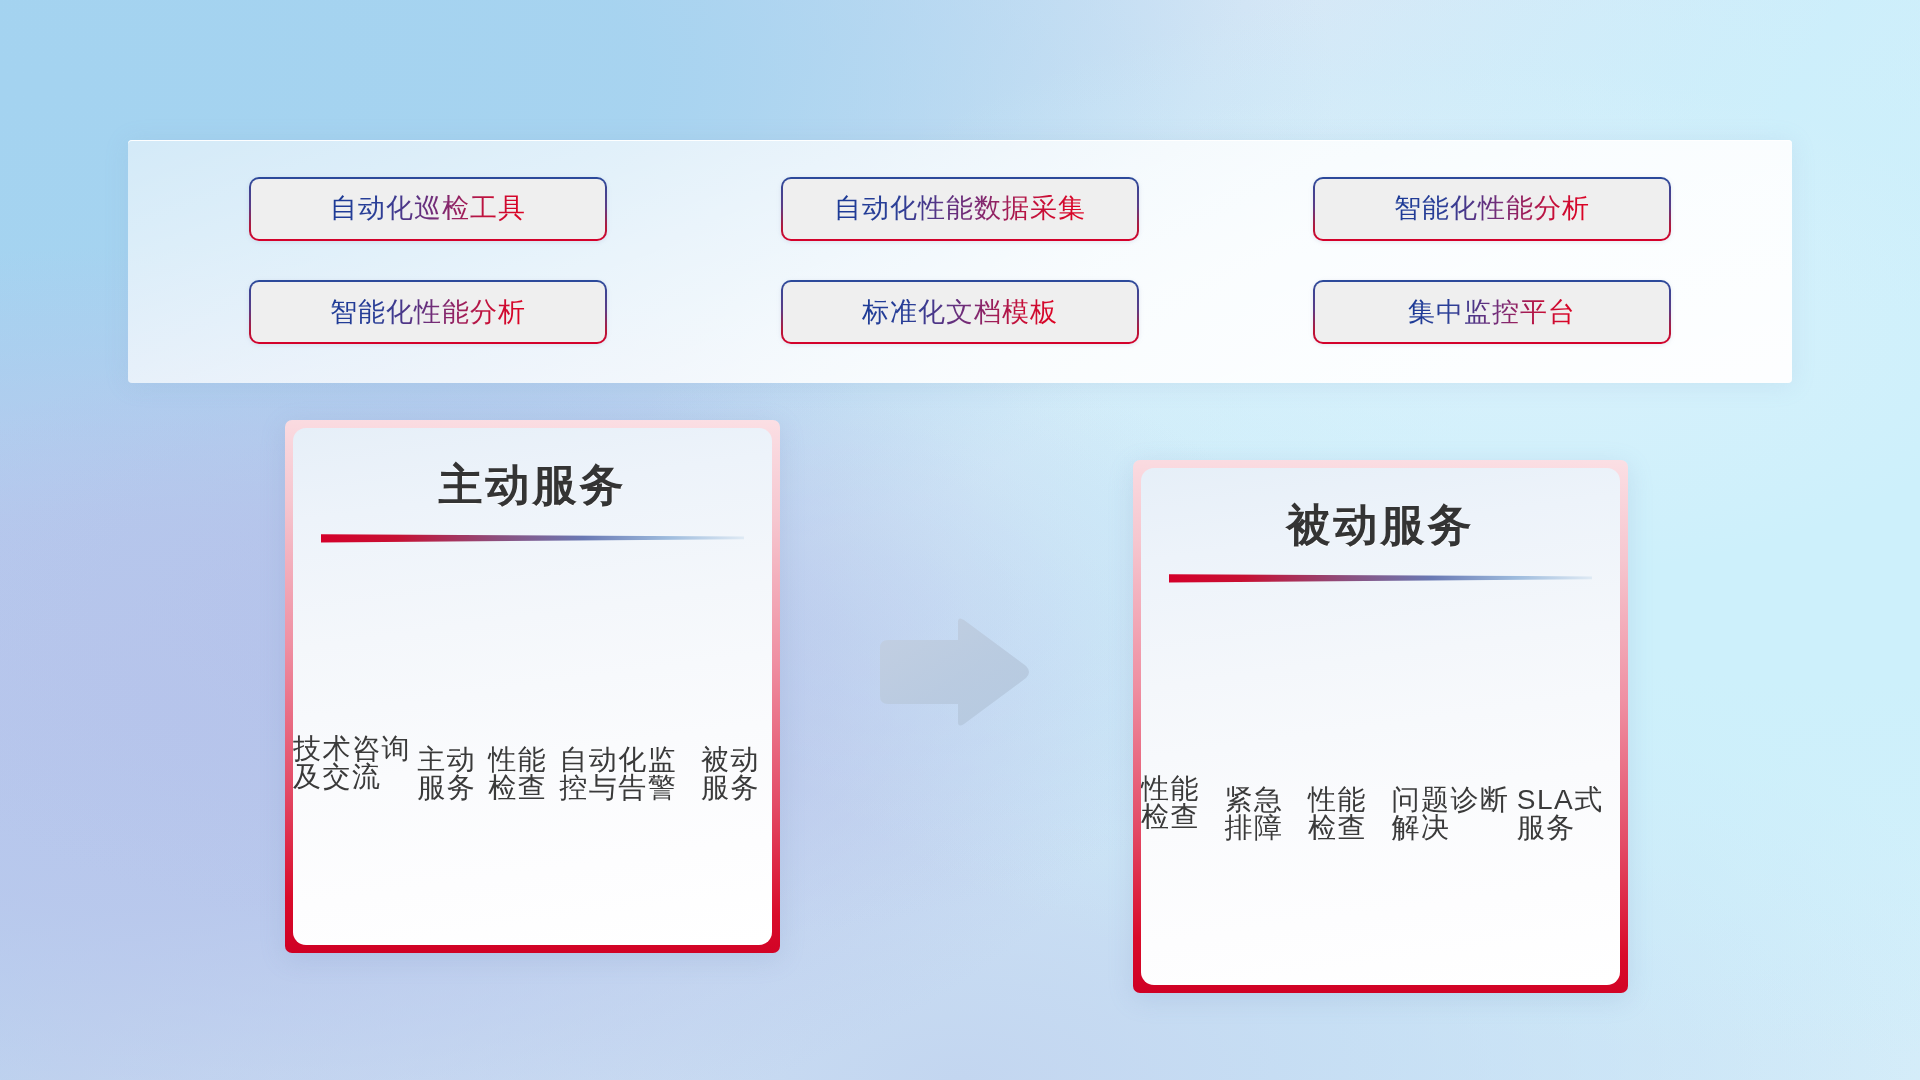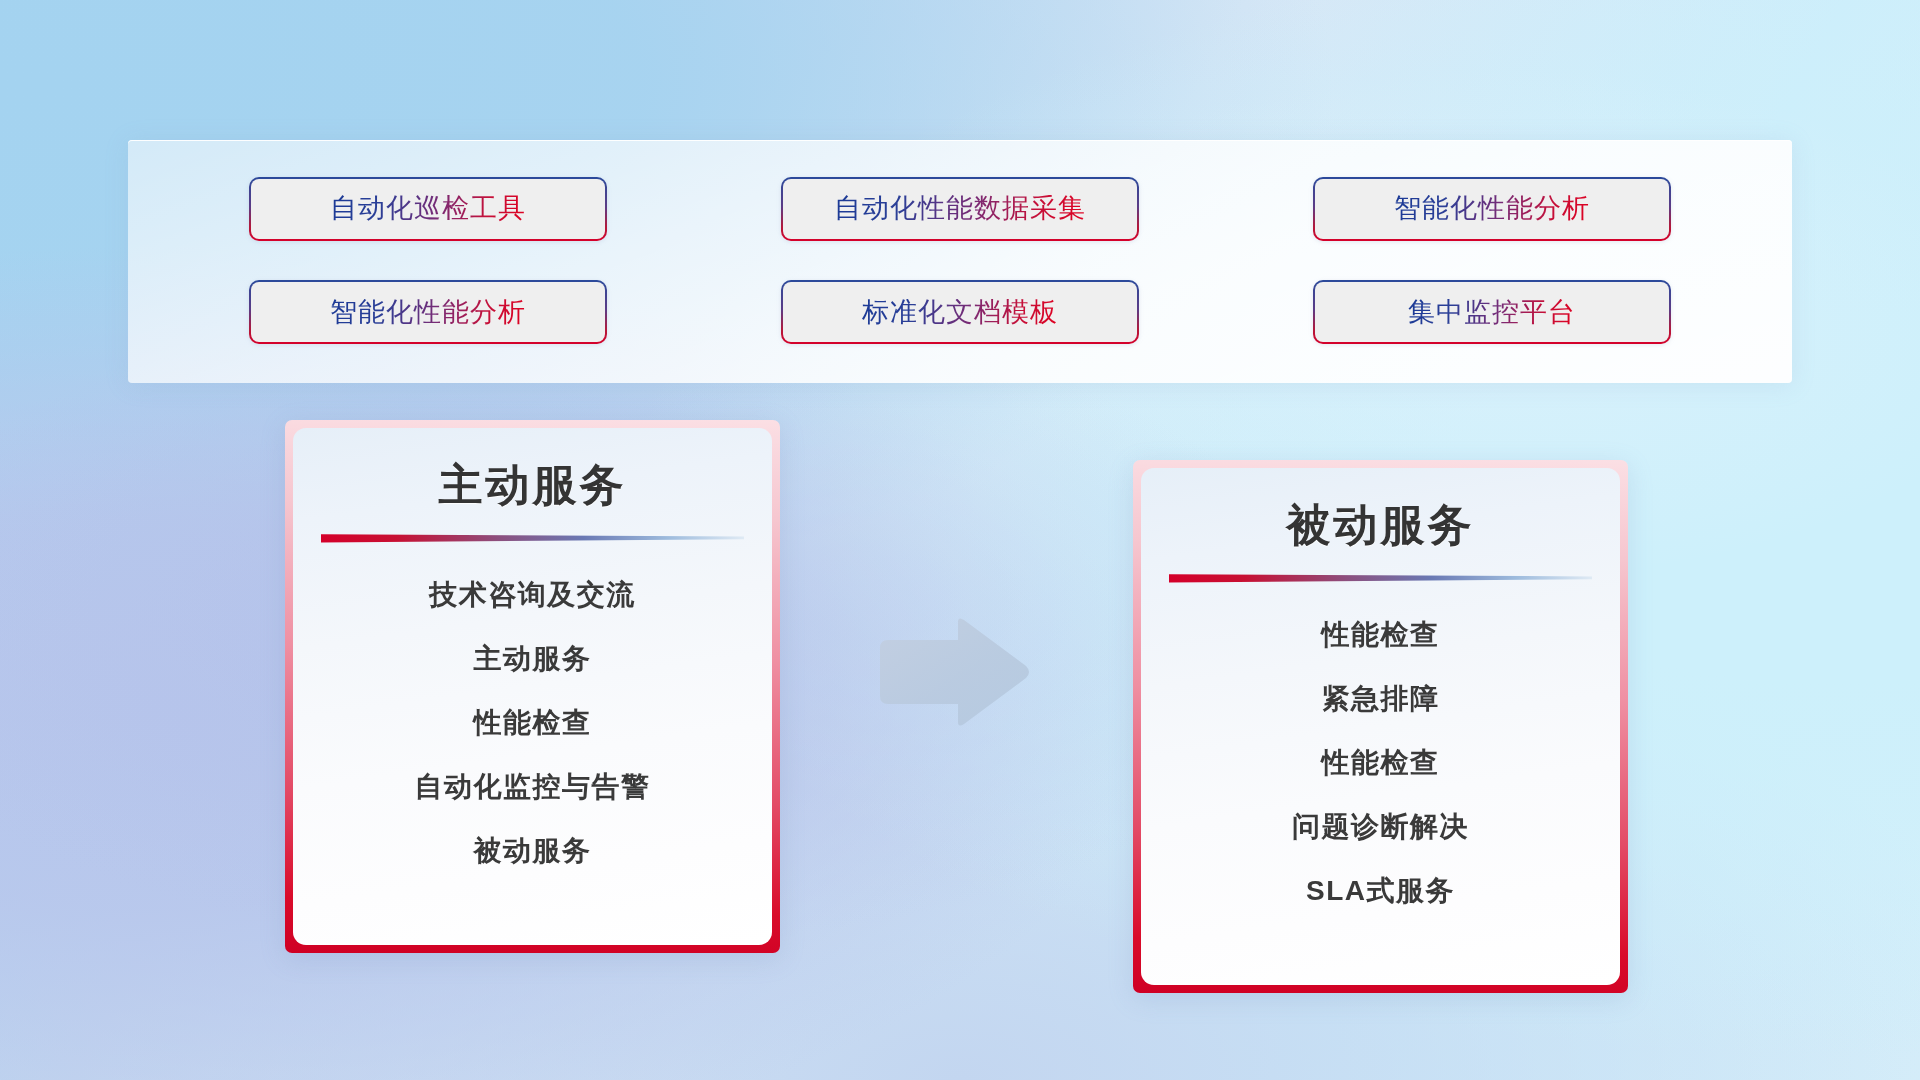--- a/index.html
+++ b/index.html
@@ -142,25 +142,24 @@
     margin-top:20px;
     width:423px; height:14px;
   }
   .divider-wrap svg { display:block; width:100%; height:100%; }
 
   .card-list {
     margin-top:22px;
     width:100%;
     flex:1;
     display:flex;
-    flex-direction:column;
+    flex-direction:row;
     align-items:center;
-    justify-content:flex-start;
+    justify-content:space-between;
     list-style:none;
-    font-weight:bold;
   }
   .card-list li {
     font-size:28px;
     color:#3a3a3a;
     letter-spacing:1.5px;
     line-height:1;
     margin-top:36px;
   }
   .card-list li:first-child { margin-top:14px; }
 

